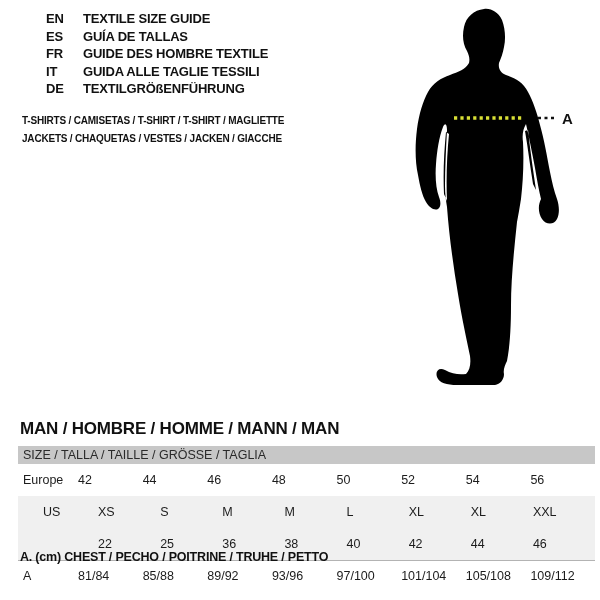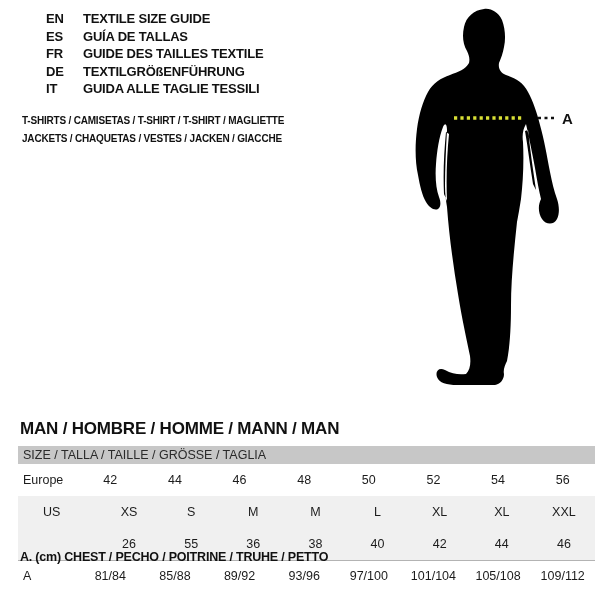--- a/index.html
+++ b/index.html
@@ -44,21 +44,21 @@
     font-size: 12.5px; color: #1c1c1c;
   }
   .thead {
     background: #c7c7c7; height: 18px; line-height: 18px;
     padding-left: 5px; color: #2a2a2a;
   }
   .trow {
     display: grid; grid-template-columns: 60px repeat(8, 1fr);
     height: 32px; line-height: 16.5px; align-items: center;
   }
-  .trow .tcell { text-align: center; }
+  .trow .tcell { text-align: left; }
   .tlabel { padding-left: 5px; text-align: left; }
   .stripe { background: #f0f0f0; padding-left: 20px; }
   .row-a { border-top: 1px solid #b3b3b3; }
 
   
   .footnote {
     position: absolute; left: 20px; top: 550px;
     font-weight: 700; font-size: 12.5px; letter-spacing: -0.2px;
   }
 </style>
@@ -71,29 +71,29 @@
     <div class="lang-row">
       <span class="lang-code">EN</span>
       <span class="lang-label">TEXTILE SIZE GUIDE</span>
     </div>
     <div class="lang-row">
       <span class="lang-code">ES</span>
       <span class="lang-label">GUÍA DE TALLAS</span>
     </div>
     <div class="lang-row">
       <span class="lang-code">FR</span>
-      <span class="lang-label">GUIDE DES TAILLES TEXTILE</span>
+      <span class="lang-label">GUIDE DES HOMBRE TEXTILE</span>
+    </div>
+    <div class="lang-row">
+      <span class="lang-code">IT</span>
+      <span class="lang-label">GUIDA ALLE TAGLIE TESSILI</span>
     </div>
     <div class="lang-row">
       <span class="lang-code">DE</span>
       <span class="lang-label">TEXTILGRÖßENFÜHRUNG</span>
-    </div>
-    <div class="lang-row">
-      <span class="lang-code">IT</span>
-      <span class="lang-label">GUIDA ALLE TAGLIE TESSILI</span>
     </div>
   </div>
 
   <div class="categories">
     <div>T-SHIRTS / CAMISETAS / T-SHIRT / T-SHIRT / MAGLIETTE</div>
     <div>JACKETS / CHAQUETAS / VESTES / JACKEN / GIACCHE</div>
   </div>
 
   <svg class="figure" width="185" height="385" viewBox="0 0 185 385" aria-hidden="true">
     <path fill-rule="evenodd" d="M76,1
@@ -145,22 +145,22 @@
       <div class="tcell">M</div>
       <div class="tcell">M</div>
       <div class="tcell">L</div>
       <div class="tcell">XL</div>
       <div class="tcell">XL</div>
       <div class="tcell">XXL</div>
     </div>
 
     <div class="trow stripe">
       <div class="tlabel"></div>
-      <div class="tcell">26</div>
-      <div class="tcell">55</div>
+      <div class="tcell">22</div>
+      <div class="tcell">25</div>
       <div class="tcell">36</div>
       <div class="tcell">38</div>
       <div class="tcell">40</div>
       <div class="tcell">42</div>
       <div class="tcell">44</div>
       <div class="tcell">46</div>
     </div>
 
     <div class="trow row-a">
       <div class="tlabel">A</div>

